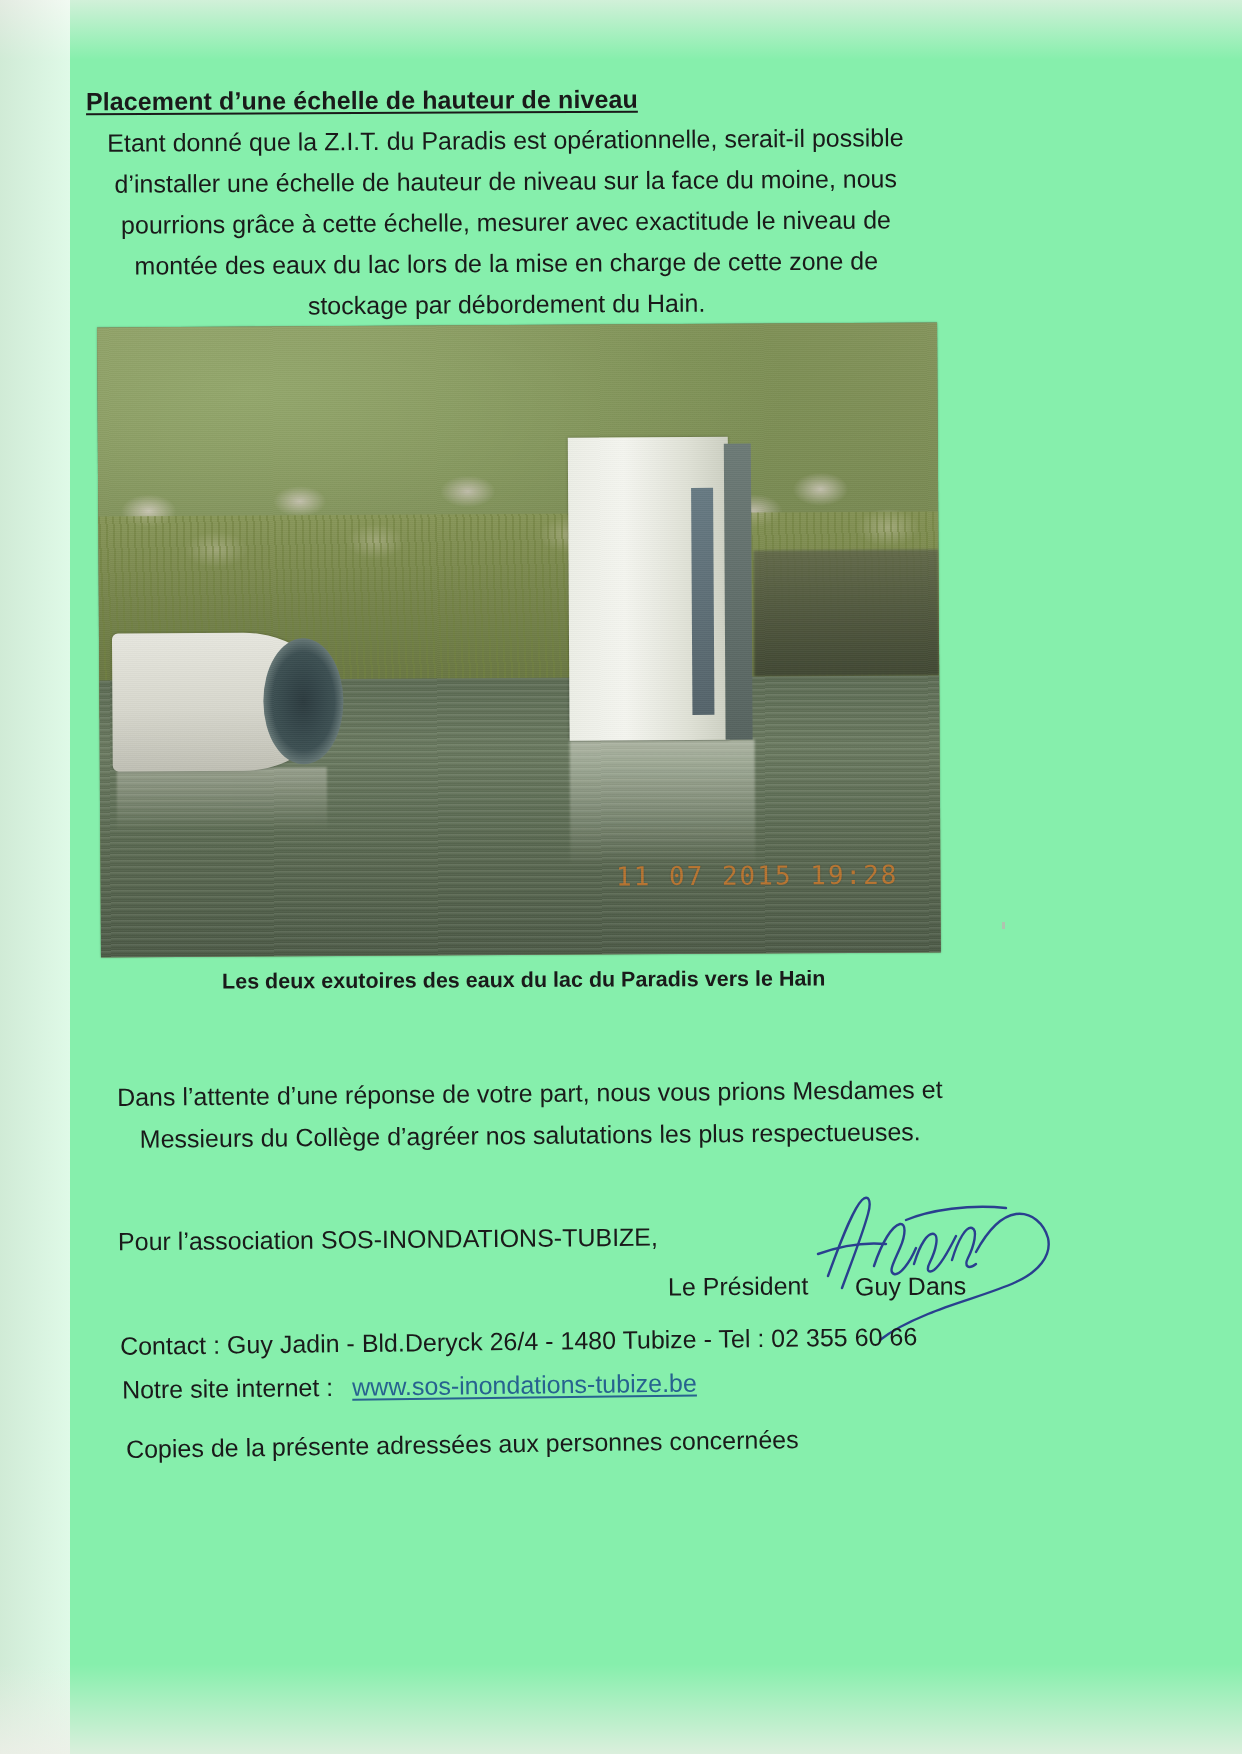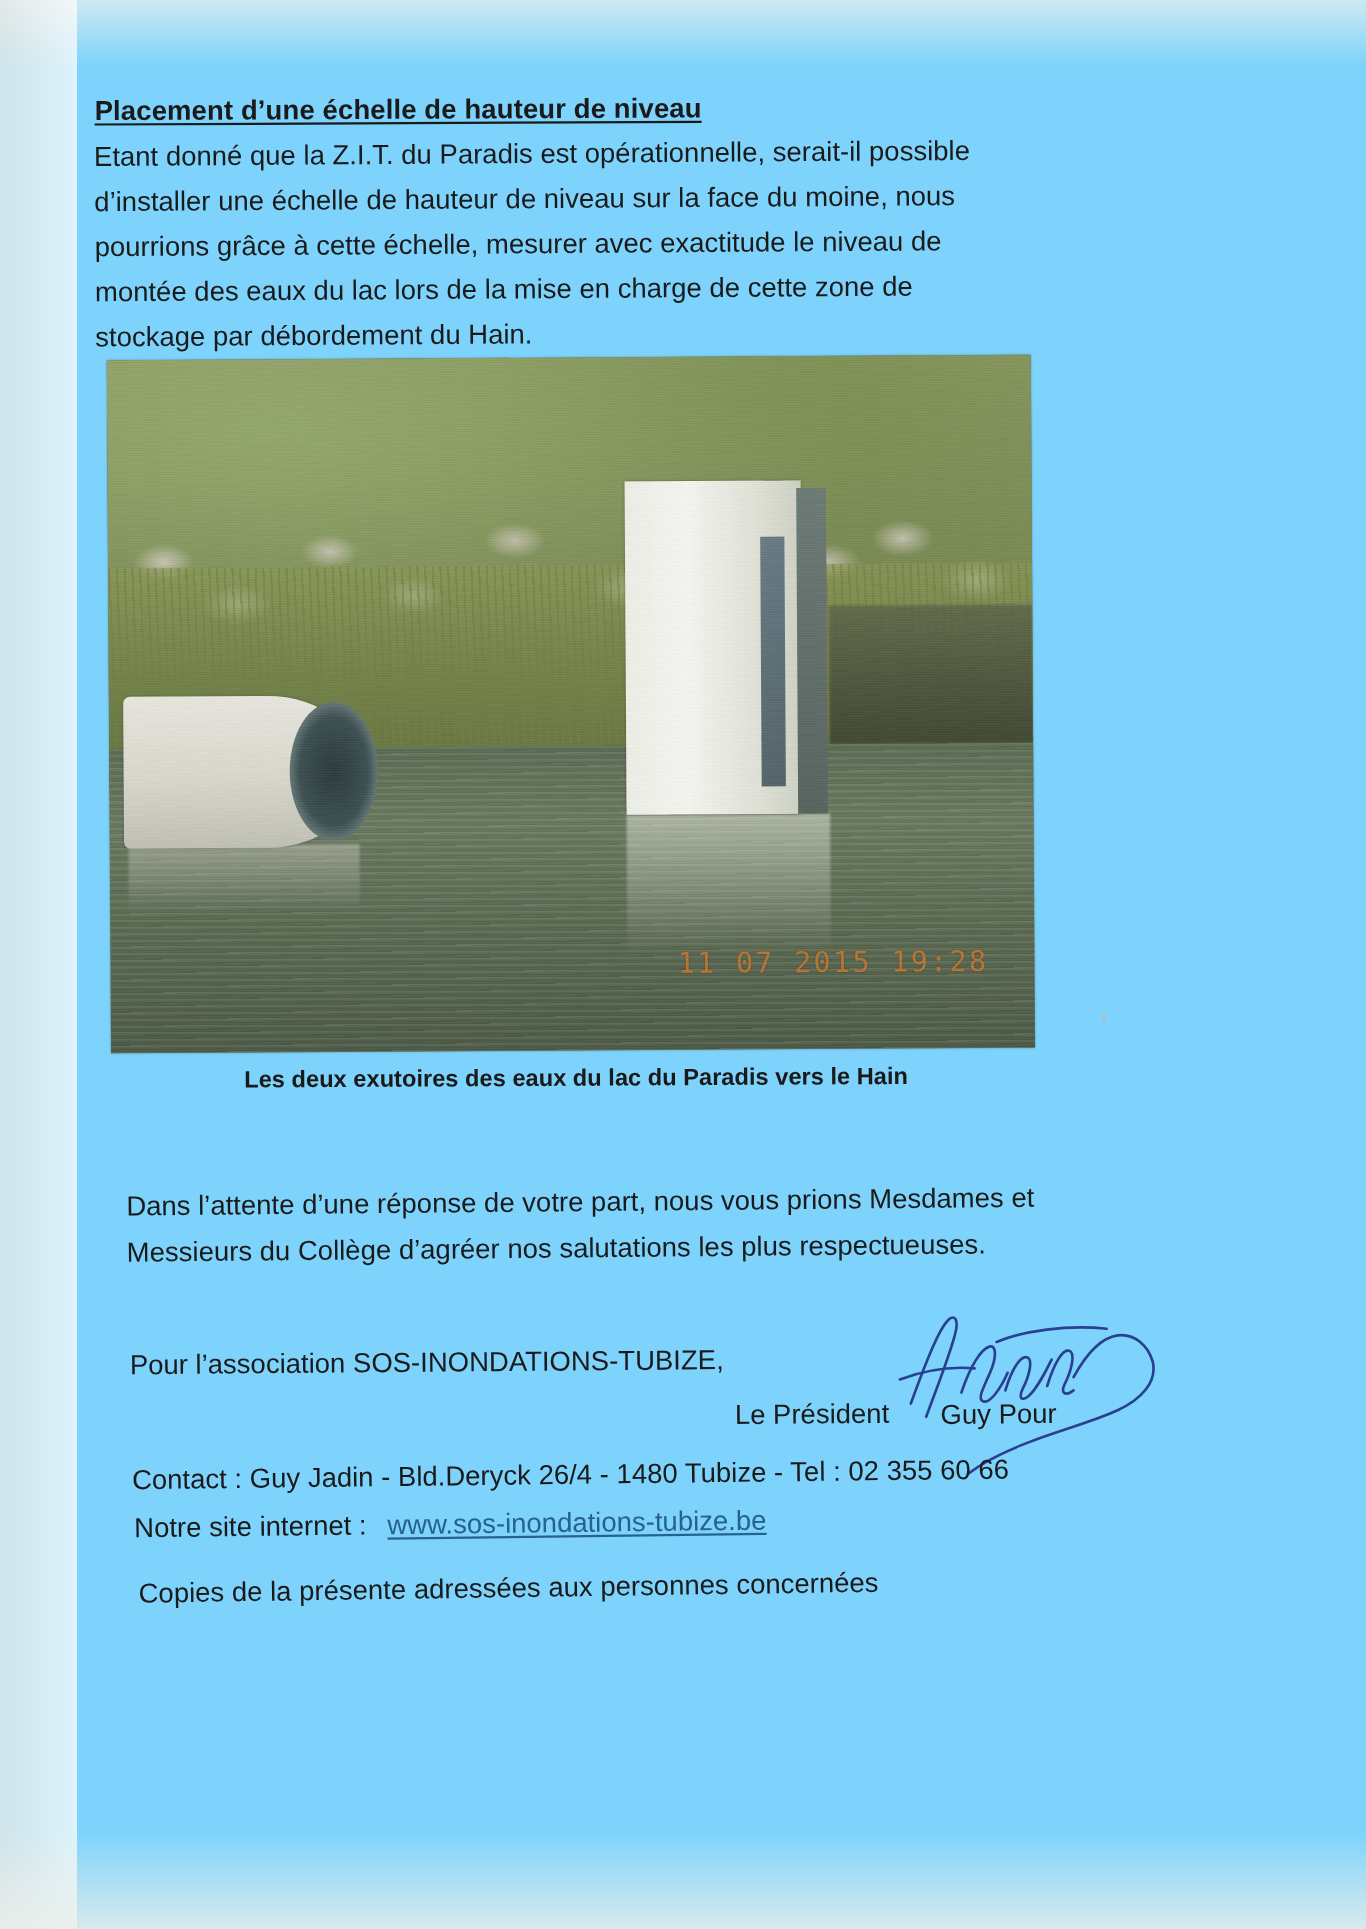--- a/index.html
+++ b/index.html
@@ -11,21 +11,22 @@
     width: 1242px;
     height: 1754px;
     position: relative;
     overflow: hidden;
     font-family: "Liberation Sans", sans-serif;
     color: #1a1a1a;
   }
   .page {
     position: absolute;
     inset: 0;
-    background: #7dd3fc;
+    background: #86efac;
+    text-align: center;
   }
   
   .scan-edge-left {
     position: absolute;
     left: 0; top: 0; bottom: 0; width: 70px;
     background: linear-gradient(to right, #e9e9e4 0%, #fdfdfb 100%);
     opacity: .75;
     pointer-events: none;
   }
   .scan-edge-bottom {
@@ -325,21 +326,21 @@
   <div class="speck"></div>
 
   <div class="caption">Les deux exutoires des eaux du lac du Paradis vers le Hain</div>
 
   <div class="closing-par">Dans l’attente d’une réponse de votre part, nous vous prions Mesdames et Messieurs du Collège d’agréer nos salutations les plus respectueuses.</div>
 
   <div class="assoc-line">Pour l’association SOS-INONDATIONS-TUBIZE,</div>
 
   <div class="president-line">Le Président</div>
 
-  <div class="signer-name">Guy Pour</div>
+  <div class="signer-name">Guy Dans</div>
 
   <svg class="signature" viewBox="0 0 260 200">
     <g fill="none" stroke="#2a3f8f" stroke-width="2.4" stroke-linecap="round" stroke-linejoin="round">
       <path d="M18 96 C34 52, 44 28, 52 20 C58 14, 62 20, 58 34 C52 56, 40 86, 32 108"></path>
       <path d="M8 74 C30 66, 54 62, 76 64"></path>
       <path d="M64 86 C72 62, 82 46, 90 44 C96 43, 96 54, 90 68 C84 82, 78 92, 84 94 C90 96, 100 82, 106 68"></path>
       <path d="M104 84 C110 64, 118 52, 124 54 C129 56, 126 70, 120 82 C116 90, 118 94, 124 90 C132 84, 140 68, 146 56"></path>
       <path d="M142 80 C148 60, 156 46, 162 48 C168 50, 164 66, 158 78 C154 86, 158 90, 166 84"></path>
       <path d="M166 72 C178 50, 192 36, 206 34 C222 32, 234 44, 238 58 C242 76, 228 92, 206 102 C180 114, 146 122, 118 134 C96 143, 80 152, 70 160"></path>
       <path d="M96 40 C120 30, 160 24, 196 28"></path>

